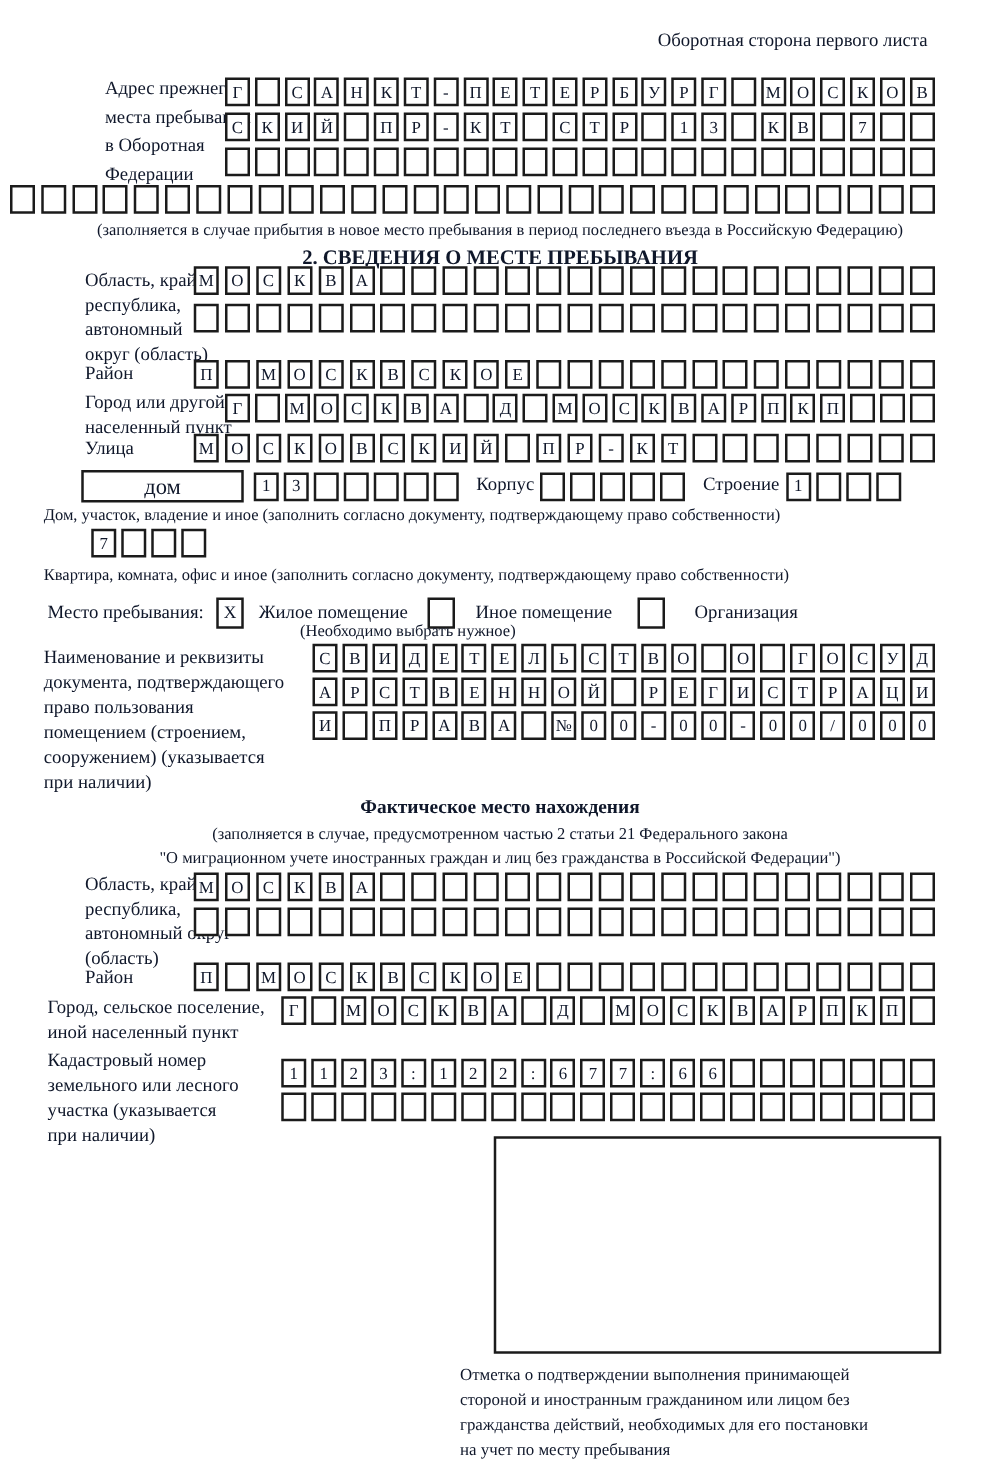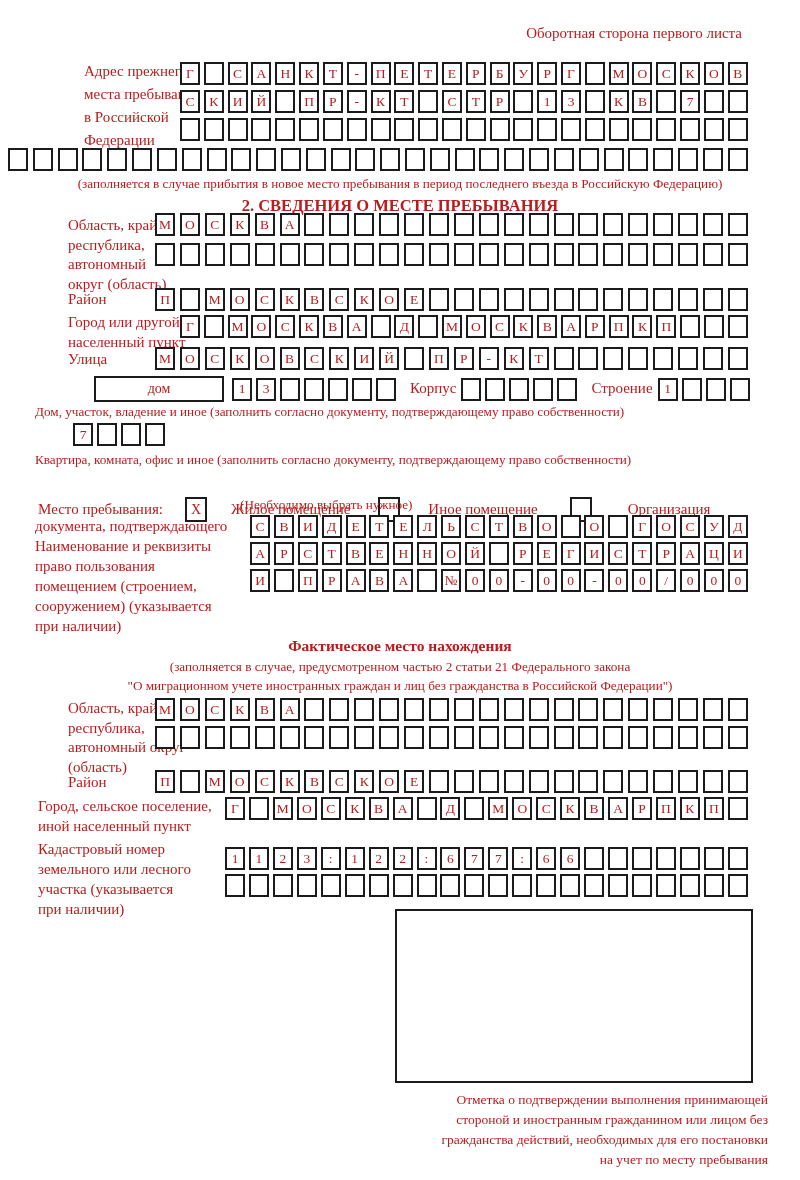--- a/index.html
+++ b/index.html
@@ -1,53 +1,53 @@
 <!DOCTYPE html>
 <html lang="ru"><head>
 <meta charset="utf-8">
 <style>
   html,body{margin:0;padding:0;background:#fff;}
   .page{
     position:relative;width:800px;height:1180px;background:#fff;
-    font-family:"Liberation Serif","DejaVu Serif",serif;color:#b91c1c;
+    font-family:"Liberation Serif","DejaVu Serif",serif;color:#0f172a;
     overflow:hidden;
   }
   .abs{position:absolute;}
   .lbl{font-size:15px;line-height:19.5px;}
   .cap{font-size:13.2px;}
   .center{text-align:center;width:800px;left:0;}
   .bold{font-weight:bold;}
   
   .boxrow{display:flex;justify-content:space-between;}
   .boxgroup{display:inline-flex;gap:4px;}
   .cell{
     width:20px;height:23px;box-sizing:border-box;border:2px solid #1b1b1b;
     display:flex;align-items:center;justify-content:center;flex:0 0 auto;
     font-size:13.5px;line-height:1;background:#fff;
   }
   .chk{width:22px;height:25px;font-size:14px;}
   .labelbox{
     box-sizing:border-box;border:2px solid #1b1b1b;height:26px;
-    display:flex;align-items:center;justify-content:center;font-size:14px;
-    flex:0 0 auto;background:#fff;margin-left:29px;
+    display:flex;align-items:center;justify-content:center;font-size:18px;
+    flex:0 0 auto;background:#fff;
   }
   .inlinerow{display:flex;align-items:center;}
   .stampbox{box-sizing:border-box;border:2px solid #1b1b1b;background:#fff;}
 </style>
 </head>
 <body>
 
 <div class="page">
 
   <div class="abs lbl" style="top:24px;right:58px;">Оборотная сторона первого листа</div>
 
   <div class="abs lbl" style="left:84px;top:60px;line-height:23px;">
     <div>Адрес прежнего</div>
     <div>места пребывания</div>
-    <div>в Российской</div>
+    <div>в Оборотная</div>
     <div>Федерации</div>
   </div>
   <div class="abs boxrow" style="left:180px;top:62px;width:568px;">
       <div class="cell">Г</div>
       <div class="cell"></div>
       <div class="cell">С</div>
       <div class="cell">А</div>
       <div class="cell">Н</div>
       <div class="cell">К</div>
       <div class="cell">Т</div>
@@ -335,34 +335,34 @@
   <div class="abs inlinerow" style="left:65px;top:423px;">
     <div class="boxgroup" style="margin-left:8px;">
         <div class="cell">7</div>
         <div class="cell"></div>
         <div class="cell"></div>
         <div class="cell"></div>
       </div>
   </div>
   <div class="abs cap" style="left:35px;top:452px;">Квартира, комната, офис и иное (заполнить согласно документу, подтверждающему право собственности)</div>
 
-  <div class="abs inlinerow" style="left:38px;top:497px;gap:12px;">
+  <div class="abs inlinerow" style="left:38px;top:478px;">
     <div class="lbl">Место пребывания:</div>
     <div class="cell chk" style="margin-left:10px;">X</div>
     <div class="lbl" style="margin-left:12px;">Жилое помещение</div>
     <div class="cell chk" style="margin-left:16px;"></div>
     <div class="lbl" style="margin-left:16px;">Иное помещение</div>
     <div class="cell chk" style="margin-left:20px;"></div>
     <div class="lbl" style="margin-left:24px;">Организация</div>
   </div>
   <div class="abs cap" style="left:240px;top:497px;">(Необходимо выбрать нужное)</div>
 
   <div class="abs lbl" style="left:35px;top:516px;line-height:20px;">
+    <div>Наименование и реквизиты</div>
     <div>документа, подтверждающего</div>
-    <div>Наименование и реквизиты</div>
     <div>право пользования</div>
     <div>помещением (строением,</div>
     <div>сооружением) (указывается</div>
     <div>при наличии)</div>
   </div>
   <div class="abs boxrow" style="left:250px;top:515px;width:498px;">
       <div class="cell">С</div>
       <div class="cell">В</div>
       <div class="cell">И</div>
       <div class="cell">Д</div>
@@ -600,20 +600,20 @@
       <div class="cell"></div>
       <div class="cell"></div>
       <div class="cell"></div>
       <div class="cell"></div>
       <div class="cell"></div>
       <div class="cell"></div>
       <div class="cell"></div>
     </div>
 
   <div class="abs stampbox" style="left:395px;top:909px;width:358px;height:174px;"></div>
-  <div class="abs" style="left:388px;top:1090px;width:380px;text-align:right;font-size:13.5px;line-height:20px;">
+  <div class="abs" style="left:368px;top:1090px;width:380px;text-align:left;font-size:13.5px;line-height:20px;">
     <div>Отметка о подтверждении выполнения принимающей</div>
     <div>стороной и иностранным гражданином или лицом без</div>
     <div>гражданства действий, необходимых для его постановки</div>
     <div>на учет по месту пребывания</div>
   </div>
 
 </div>
 
 </body></html>

